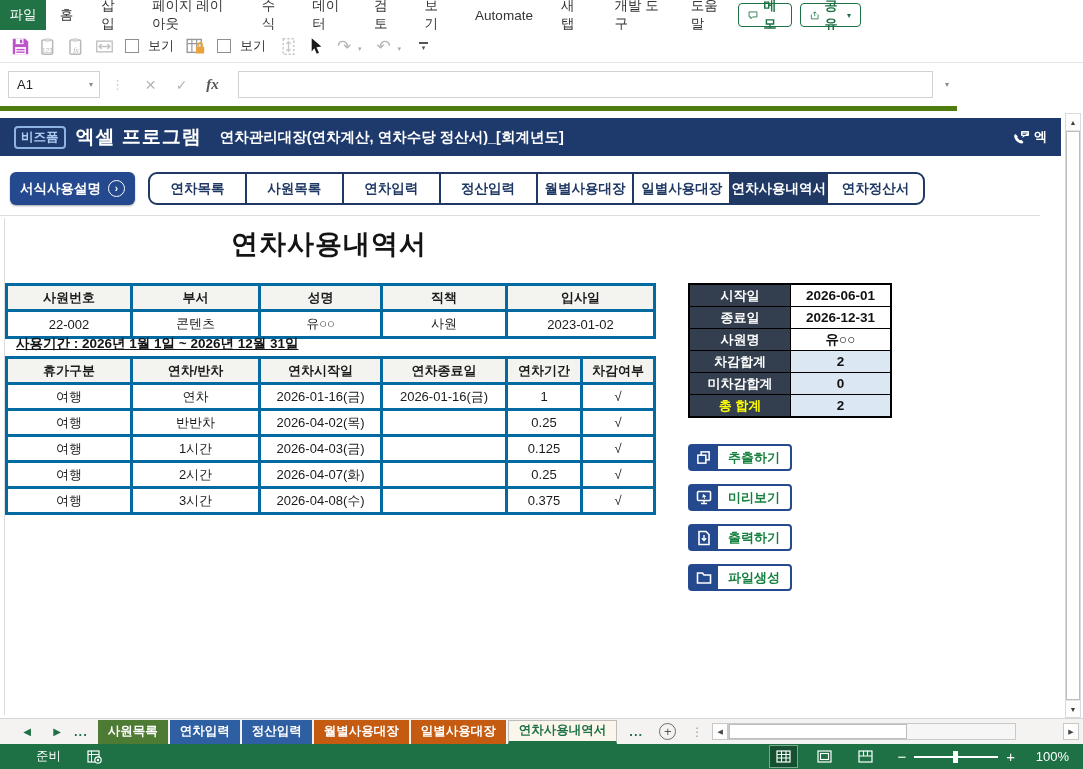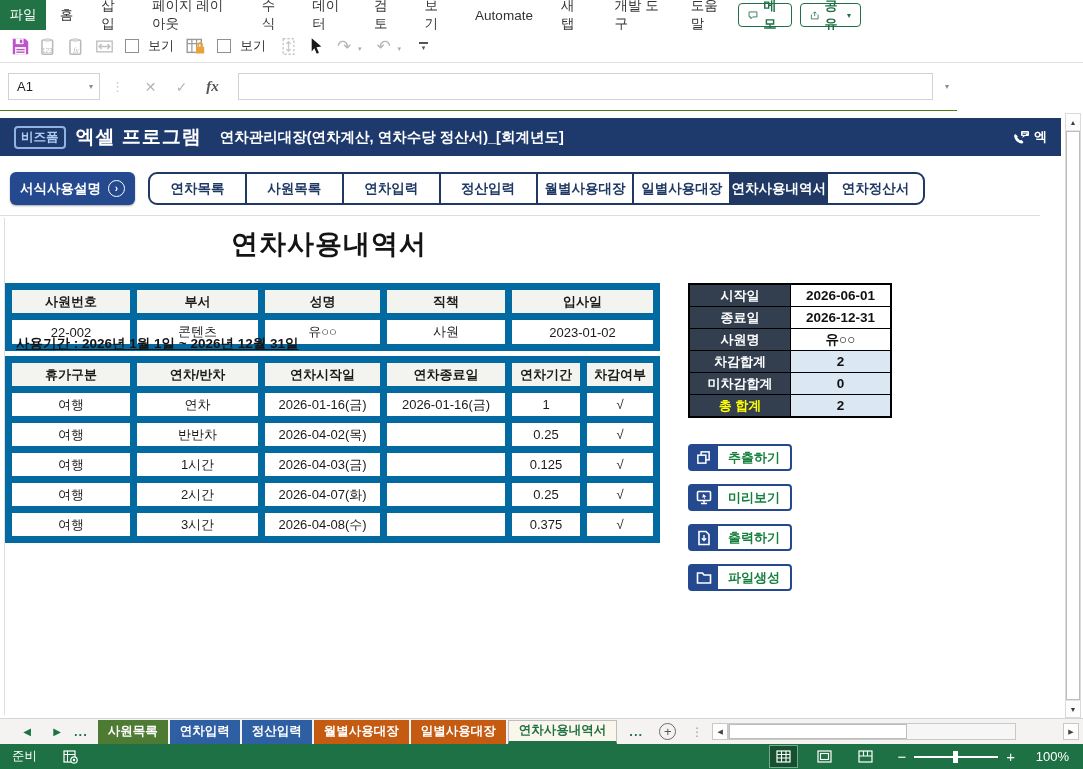--- a/index.html
+++ b/index.html
@@ -19,21 +19,21 @@
   .toolbar{top:30px;left:0;width:1083px;height:33px;display:flex;align-items:center;padding-left:8px;box-sizing:border-box;border-bottom:1px solid #E3E3E3;background:#fff;}
   .tb{display:flex;align-items:center;justify-content:center;width:24px;height:26px;margin-right:4px;}
   .tb-label{font-size:13px;color:#333;margin:0 10px 0 0;}
   .tb-chev{font-size:7px;color:#ababab;margin:6px 10px 0 -2px;}
   .cbox{width:12px;height:12px;border:1px solid #8f8f8f;background:#fff;display:inline-block;}
   .overflow-btn{display:flex;flex-direction:column;align-items:center;margin-left:8px;color:#555;}
   .overflow-bar{width:9px;height:1.5px;background:#555;margin-bottom:1px;}
   .overflow-chev{font-size:7px;line-height:5px;color:#555;}
 
   
-  .formula-row{top:63px;left:0;width:957px;height:48px;display:flex;align-items:center;border-bottom:1px solid #4d7c0f;box-sizing:border-box;background:#fff;}
+  .formula-row{top:63px;left:0;width:957px;height:48px;display:flex;align-items:center;border-bottom:5px solid #4d7c0f;box-sizing:border-box;background:#fff;}
   .name-box{margin-left:8px;width:92px;height:27px;border:1px solid #D2D2D2;display:flex;align-items:center;font-size:13px;color:#222;padding-left:8px;box-sizing:border-box;background:#fff;}
   .name-chev{margin-left:auto;padding-right:6px;color:#8a8a8a;font-size:8px;}
   .fdots{color:#c9c9c9;margin:0 11px;font-size:13px;}
   .fbtn{width:31px;text-align:center;color:#b5b5b5;font-size:14px;}
   .fx{font-style:italic;font-family:"Liberation Serif","DejaVu Serif",serif;color:#555;font-size:15px;font-weight:700;}
   .formula-input{flex:1;height:27px;border:1px solid #D2D2D2;margin-left:10px;margin-right:12px;font-size:13px;padding:0 6px;box-sizing:border-box;outline:none;color:#222;background:#fff;}
   .fexpand{color:#8a8a8a;font-size:8px;margin-right:8px;}
 
   
   .doc-header{top:118px;left:0;width:1061px;height:38px;background:#1E3A6D;display:flex;align-items:center;color:#fff;}
@@ -51,21 +51,21 @@
   .nav-tab.active{background:#1F3864;color:#fff;}
 
   
   .vline{top:218px;left:4px;width:1px;height:497px;background:#DDDDDD;}
   .hline{top:215px;left:0;width:1040px;height:1px;background:#DDDDDD;}
 
   
   .sheet-title{top:226px;left:5px;width:648px;text-align:center;font-size:27px;font-weight:800;color:#141414;letter-spacing:1px;}
   table{border-collapse:collapse;table-layout:fixed;}
   .grid{font-size:13px;color:#1a1a1a;}
-  .grid td{border:7px solid #0369a1;text-align:center;padding:0;}
+  .grid td{border:3px solid #0369a1;text-align:center;padding:0;}
   .grid .hd td{background:#F3F3EF;font-weight:700;height:23px;}
   .emp-table{top:283px;left:5px;width:648px;border:2px solid #595959;}
   .emp-table .dt td{height:24px;}
   .use-table{top:356px;left:5px;width:648px;border:2px solid #595959;}
   .use-table .dt td{height:23px;}
   .period{top:335px;left:16px;font-size:13.5px;font-weight:700;color:#141414;text-decoration:underline;}
 
   .sum-table{top:283px;left:688px;width:204px;border:2px solid #000;font-size:13px;}
   .sum-table td{border:1px solid #000;text-align:center;height:21px;padding:0;}
   .sum-label{background:#333F4F;color:#fff;font-weight:700;width:100px;}
@@ -90,21 +90,21 @@
   .sheet-tab.active{background:#FBF6EC;color:#1E7145;border:1px solid #BDBDBD;border-bottom:3px solid #1E7145;}
   .add-circle{width:17px;height:17px;border:1.5px solid #6B6B6B;border-radius:50%;color:#555;display:flex;align-items:center;justify-content:center;font-size:13px;margin:0 6px;box-sizing:border-box;cursor:pointer;}
   .sdots{color:#9a9a9a;margin:0 9px;font-size:12px;}
   .hs-btn{width:16px;height:17px;border:1px solid #C8C8C8;background:#FDFDFD;display:flex;align-items:center;justify-content:center;font-size:7px;color:#444;box-sizing:border-box;cursor:pointer;}
   .hs-track{width:288px;height:17px;border:1px solid #C9C9C9;background:#F6F6F6;display:flex;align-items:center;box-sizing:border-box;}
   .hs-thumb{width:178px;height:15px;background:#fff;border:1px solid #BDBDBD;box-sizing:border-box;cursor:grab;}
   .hs-right{margin-left:auto;margin-right:4px;}
 
   
   .statusbar{top:744px;left:0;width:1083px;height:25px;background:#1E7145;display:flex;align-items:center;color:#fff;}
-  .status-ready{margin-left:12px;font-size:12.5px;}
+  .status-ready{margin-left:36px;font-size:12.5px;}
   .macro{margin-left:26px;display:flex;align-items:center;cursor:pointer;}
   .view-group{margin-left:auto;display:flex;align-items:center;gap:14px;}
   .view-btn{width:27px;height:21px;display:flex;align-items:center;justify-content:center;cursor:pointer;}
   .view-btn.pressed{background:rgba(0,0,0,.28);outline:1px solid rgba(255,255,255,.4);}
   .zoom-minus{font-size:15px;margin:0 8px 0 18px;cursor:pointer;}
   .zoom-track{width:84px;height:2px;background:#fff;position:relative;cursor:pointer;}
   .zoom-thumb{position:absolute;left:39px;top:-5px;width:5px;height:12px;background:#fff;cursor:grab;}
   .zoom-plus{font-size:15px;margin:0 12px 0 8px;cursor:pointer;}
   .zoom-pct{font-size:13px;margin-right:14px;width:42px;text-align:right;}
 

